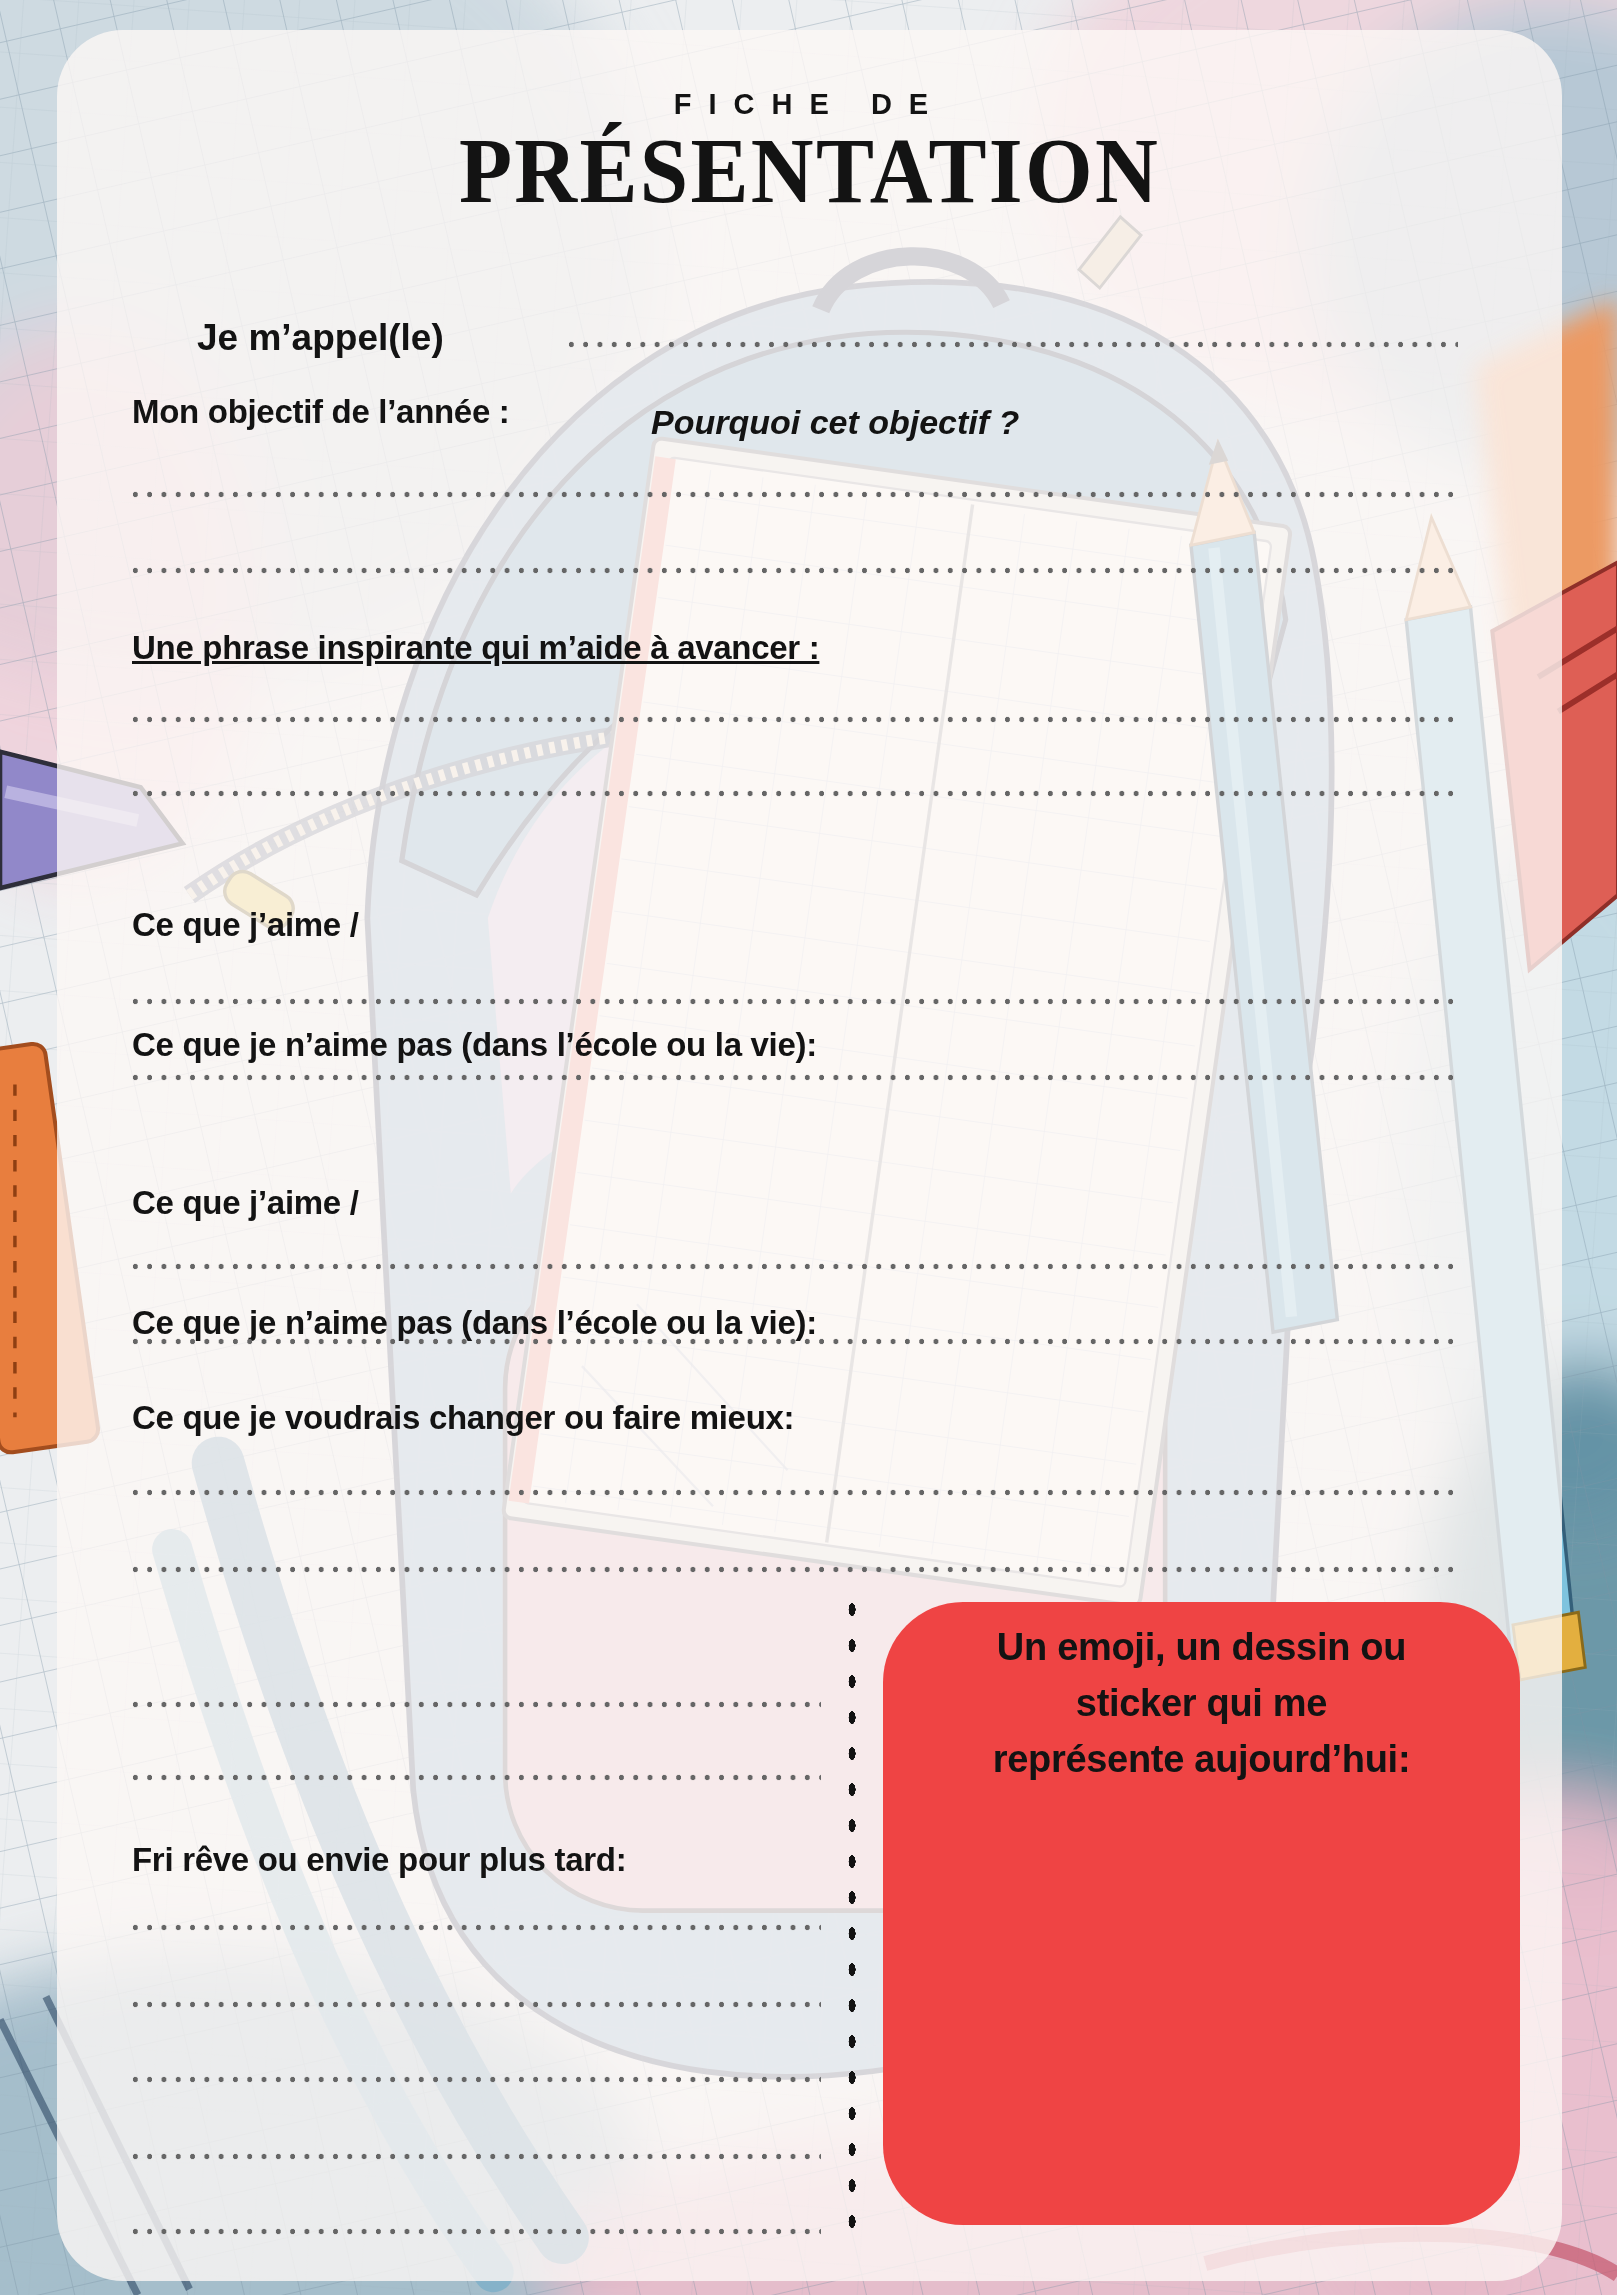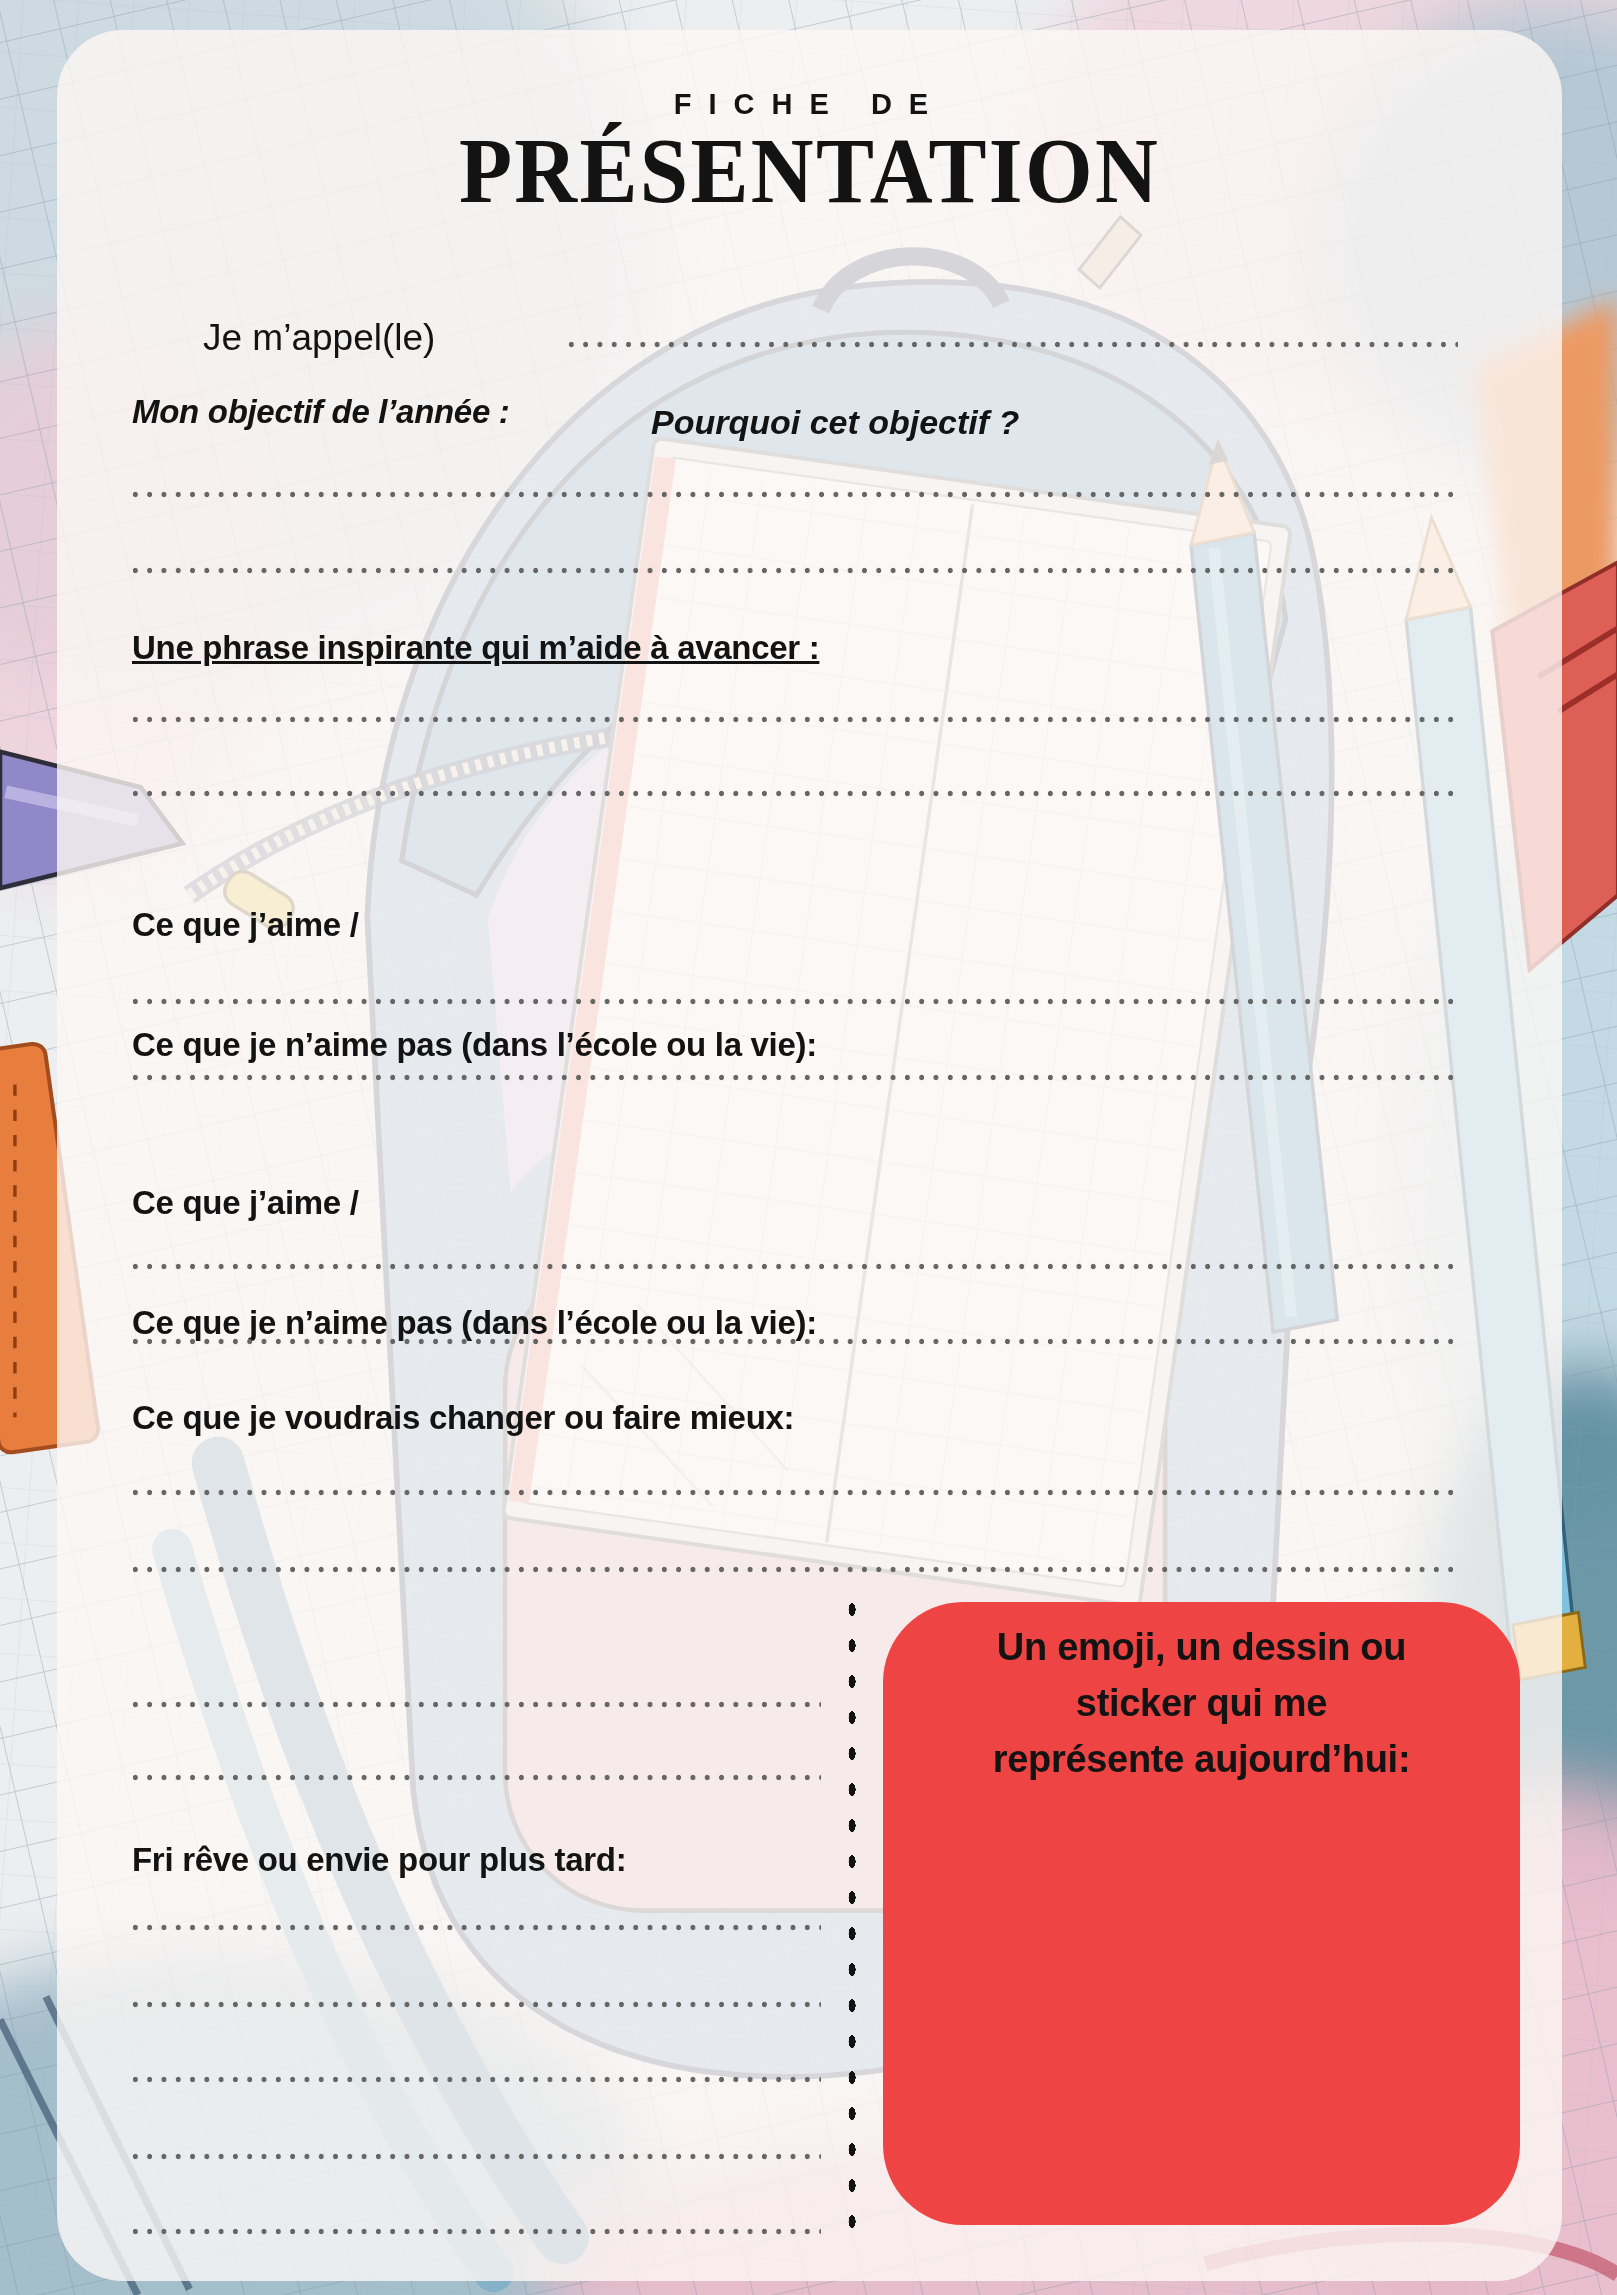--- a/index.html
+++ b/index.html
@@ -19,22 +19,22 @@
     left:0;top:60px;width:100%;text-align:center;
     font-size:29px;font-weight:800;letter-spacing:17px;line-height:1;
   }
   .title{
     left:0;top:84px;width:100%;text-align:center;
     font-family:"Liberation Serif",serif;font-weight:700;
     font-size:87px;letter-spacing:2.3px;line-height:1.25;
     transform:scaleY(1.06);transform-origin:top center;
   }
   .h{font-size:33px;font-weight:700;letter-spacing:-0.3px;line-height:60px;white-space:pre-line;}
-  .name-label{left:146px;top:286px;font-size:37px;font-weight:400;line-height:1.2;}
-  .obj-label{left:75px;top:362px;line-height:1.2;font-style:italic;}
+  .name-label{left:140px;top:286px;font-size:37px;font-weight:700;line-height:1.2;}
+  .obj-label{left:75px;top:362px;line-height:1.2;}
   .why-label{left:594px;top:372px;font-size:34px;font-weight:700;font-style:italic;line-height:1.2;}
   .h-inspiring{left:75px;top:588px;text-decoration:underline;}
   .h-likes1{left:75px;top:805px;}
   .h-likes2{left:75px;top:1083px;}
   .h-change{left:75px;top:1358px;}
   .h-proud{left:75px;top:1574px;}
   .h-dream{left:75px;top:1800px;}
 
   .dotline{
     height:6.9px;

